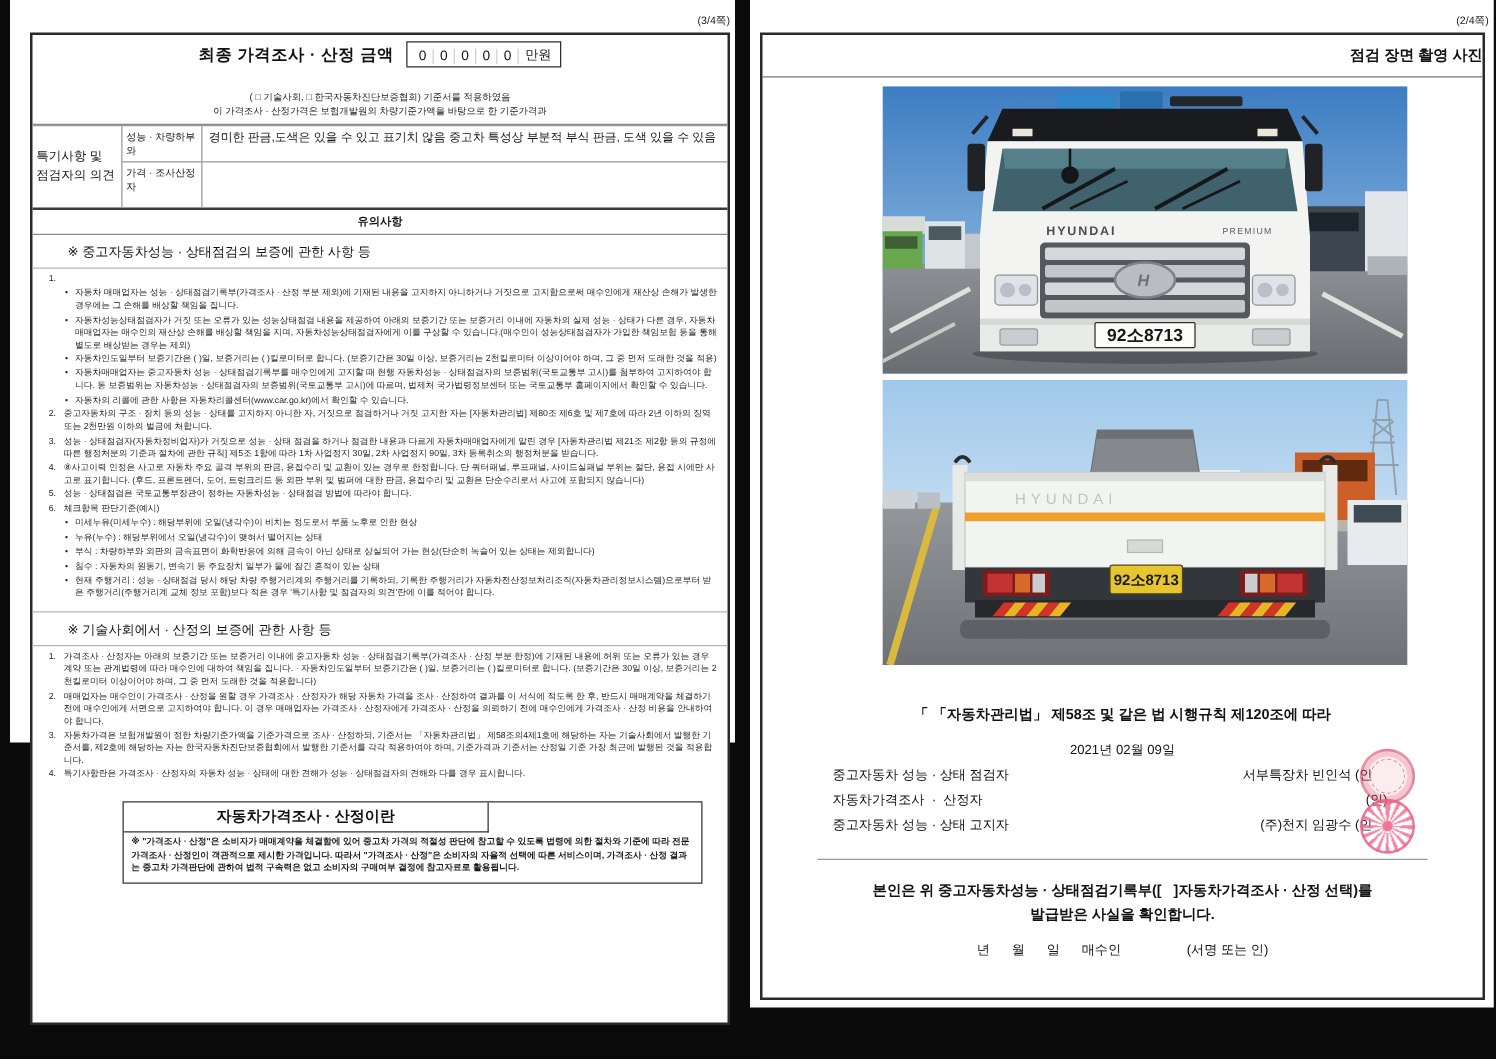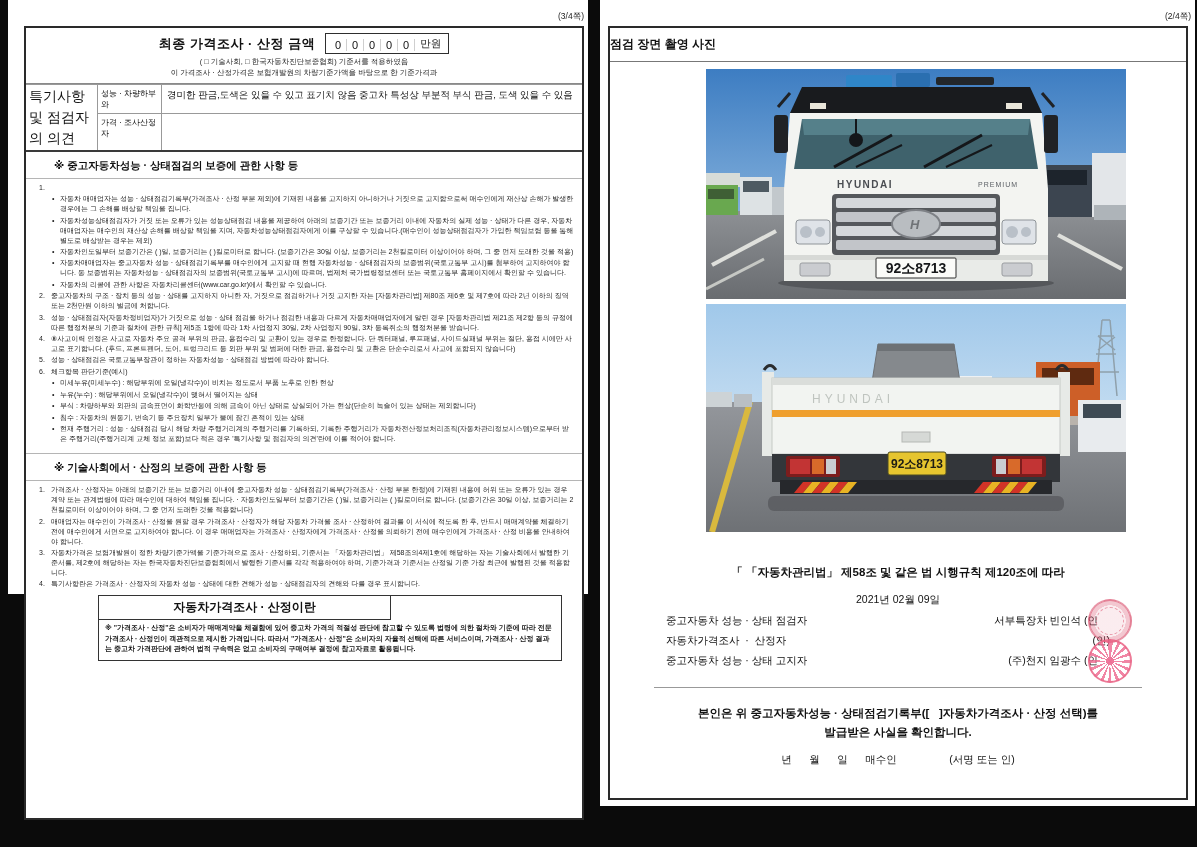--- a/index.html
+++ b/index.html
@@ -12,51 +12,51 @@
   .sheet{position:absolute;top:0;background:#fff;}
   .sheet-left{left:8px;width:580px;height:594px;}
   .sheet-right{left:600px;width:595px;height:806px;}
   .page-label{position:absolute;top:11px;right:4px;font-size:8.5px;color:#222;}
   .pagebox{position:absolute;border:2px solid #2a2a2a;background:#fff;}
   .pagebox-left{top:26px;left:16px;width:556px;height:790px;}
   .pagebox-right{top:26px;left:8px;width:576px;height:770px;}
 
   
   .amount-sec{border-bottom:1px solid #8a8a8a;padding:5px 0 4px 0;text-align:center;}
-  .amount-line{display:flex;align-items:center;justify-content:center;gap:10px;margin-bottom:2px;}
+  .amount-line{display:flex;align-items:center;justify-content:center;gap:10px;margin-bottom:18px;}
   .amount-title{font-weight:bold;font-size:13px;letter-spacing:0.5px;}
   .amt-box{display:inline-flex;align-items:center;border:1.5px solid #2e2e2e;padding:1px 4px;height:17px;}
   .digit{display:inline-block;width:16px;text-align:center;font-size:11px;border-right:1px solid #cfcfcf;}
   .amt-unit{padding:0 3px 0 5px;font-size:10.5px;}
   .amount-note{font-size:7.5px;color:#222;line-height:1.5;}
 
   .opinion-table{display:grid;grid-template-columns:72px 64px 1fr;border-bottom:2px solid #3a3a3a;}
-  .op-label{grid-row:1 / span 2;border-right:1px solid #999;font-size:14px;display:flex;align-items:center;padding:0 3px;line-height:1.5;}
+  .op-label{grid-row:1 / span 2;border-right:1px solid #999;font-size:10px;display:flex;align-items:center;padding:0 3px;line-height:1.5;}
   .op-who{border-right:1px solid #999;border-bottom:1px solid #999;font-size:8px;padding:3px 3px;line-height:1.4;}
   .op-text{border-bottom:1px solid #999;font-size:9.5px;padding:3px 5px;line-height:1.45;}
   .op-who.last,.op-text.last{border-bottom:none;}
   .opinion-table{border-top:1px solid #999;}
   .op-who.last{min-height:30px;}
 
   .notice-header{border-bottom:1px solid #8a8a8a;text-align:center;font-weight:bold;font-size:9px;padding:3px 0;}
-  .sec-title{font-size:10.5px;font-weight:700;padding:7px 4px 5px 28px;border-bottom:1px solid #b5b5b5;}
+  .sec-title{font-size:10.5px;font-weight:400;padding:7px 4px 5px 28px;border-bottom:1px solid #b5b5b5;}
   .sec-title.b{border-top:1px solid #b5b5b5;margin-top:4px;}
   .fine-list{padding:4px 8px 4px 13px;font-size:7px;line-height:1.42;color:#1c1c1c;}
   .fi{display:flex;margin-bottom:1.5px;}
   .fi .fm{flex:0 0 12px;}
   .fi.lv1{padding-left:13px;}
   .fi.lv1 .fm{flex:0 0 8px;}
 
-  .info-box{border:1px solid #333;margin:0 12px 6px 72px;width:462px;}
+  .info-box{border:1px solid #333;margin:10px 12px 6px 72px;width:462px;}
   .info-box-head{display:grid;grid-template-columns:292px 1fr;}
   .info-box-title{border-right:1px solid #333;border-bottom:1px solid #333;text-align:center;font-weight:bold;font-size:12px;padding:3px 0;}
   .info-box-body{font-size:7px;font-weight:600;line-height:1.55;padding:3px 6px 5px 6px;color:#161616;}
 
   
-  .photo-title{text-align:left;font-weight:bold;font-size:12px;padding:8px 0;border-bottom:1px solid #777;}
+  .photo-title{text-align:right;font-weight:bold;font-size:12px;padding:8px 0;border-bottom:1px solid #777;}
   .photo-area{padding-top:7px;}
   .photo{display:block;margin:0 0 5px 96px;background:#eee;}
   .sign-header{border-top:1px solid #777;border-bottom:1px solid #777;text-align:center;font-weight:bold;font-size:10.5px;padding:5px 0;margin-top:2px;}
   .sign-block{padding:26px 30px 0 30px;}
   .law-line{text-align:center;font-weight:bold;font-size:11.5px;line-height:1.6;white-space:pre;}
   .sign-date{text-align:center;font-size:10.5px;margin-top:12px;margin-bottom:4px;}
   .signers{margin:2px 46px 0 26px;}
   .srow{display:flex;justify-content:space-between;align-items:flex-start;font-size:10.5px;line-height:1.9;position:relative;}
   .srole{white-space:pre;}
   .sname{white-space:pre;display:inline-flex;align-items:center;}
@@ -94,20 +94,21 @@
     </div>
 
     <div class="opinion-table">
       <div class="op-label">특기사항 및 점검자의 의견</div>
       <div class="op-who">성능 · 차량하부와</div>
       <div class="op-text">경미한 판금,도색은 있을 수 있고 표기치 않음 중고차 특성상 부분적 부식 판금, 도색 있을 수 있음</div>
       <div class="op-who last">가격 · 조사산정자</div>
       <div class="op-text last"></div>
     </div>
 
+    <div class="notice-header">유의사항</div>
 
     <div class="sec-title">※ 중고자동차성능 · 상태점검의 보증에 관한 사항 등</div>
     <div class="fine-list">
 
         <div class="fi">
           <span class="fm">1.</span>
           <span class="ft"></span>
         </div>
 
         <div class="fi lv1">

